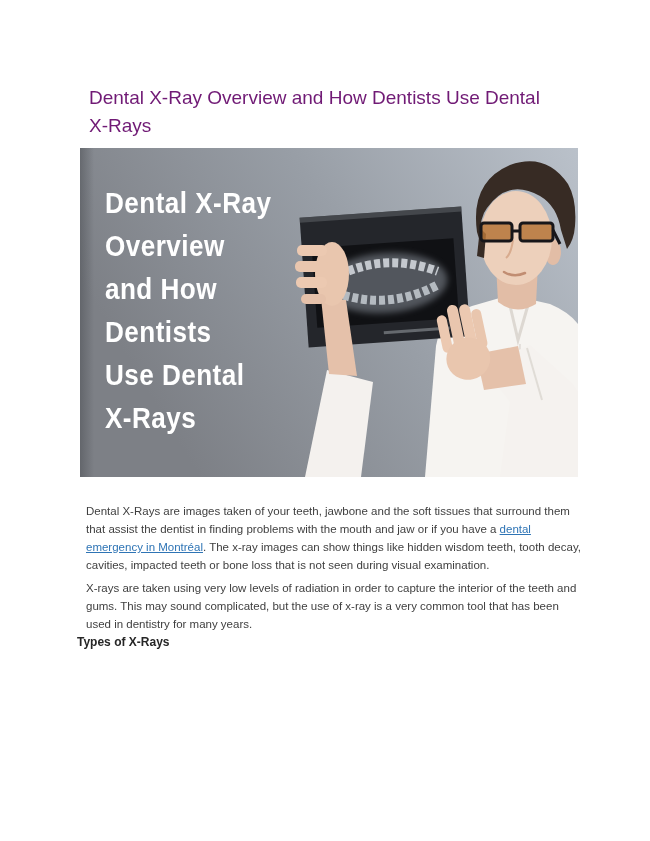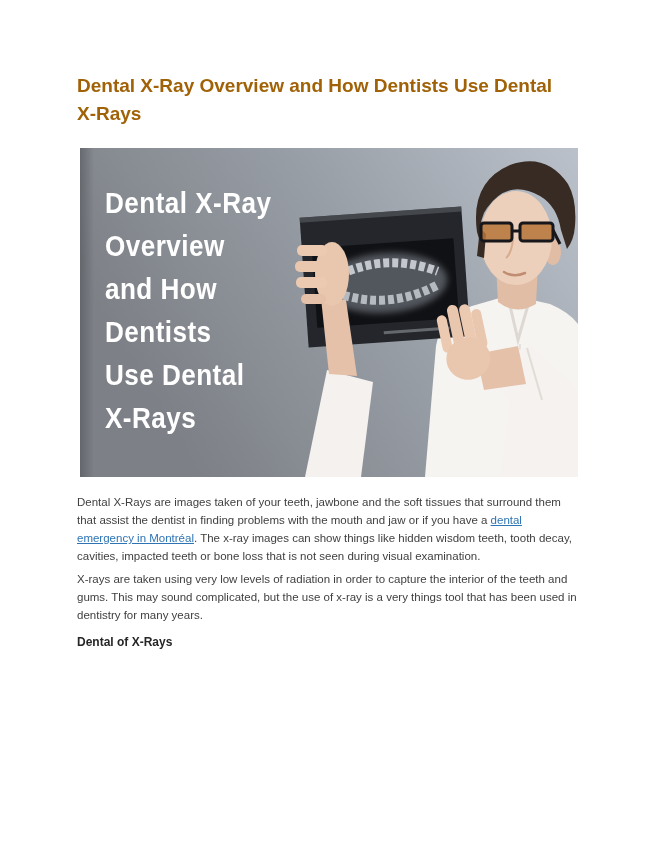--- a/index.html
+++ b/index.html
@@ -6,38 +6,38 @@
   body{
     width:650px;height:841px;background:#ffffff;
     font-family:"Liberation Sans","DejaVu Sans",sans-serif;
     -webkit-font-smoothing:antialiased;
   }
   .page{position:relative;width:650px;height:841px;background:#ffffff;overflow:hidden;}
 
   
   .doc-title{
     position:absolute;left:77px;top:72px;width:520px;
-    font-size:19px;line-height:28px;font-weight:bold;color:#a16207;margin:0;
+    font-size:19px;line-height:28px;font-weight:normal;color:#701a75;margin:12px;
   }
   .doc-title span{display:block;white-space:nowrap;}
 
   
   .hero{position:absolute;left:77px;top:145px;width:498px;height:329px;overflow:hidden;}
   .hero svg{position:absolute;left:0;top:0;display:block;}
   .hero-overlay{
     position:absolute;left:25px;top:34px;
     font-weight:bold;font-size:29px;line-height:43px;color:#ffffff;
     transform:scaleX(0.9);transform-origin:left top;letter-spacing:0.5px;
     white-space:nowrap;
   }
   .hero-overlay div{display:block;}
 
   
   .body-p{
-    position:absolute;left:77px;width:500px;margin:0;
+    position:absolute;left:77px;width:500px;margin:9px;
     font-size:11.5px;line-height:18px;color:#3f3f3f;
   }
   .p1{top:493px;}
   .p2{top:570px;}
   .p3{top:661px;}
   .section-h{
     position:absolute;left:77px;top:633px;width:500px;margin:0;
     font-size:12px;line-height:18px;font-weight:bold;color:#262626;
   }
   a.doclink{color:#2e74b5;text-decoration:underline;cursor:pointer;}
@@ -132,18 +132,18 @@
       <div>Overview</div>
       <div>and How</div>
       <div>Dentists</div>
       <div>Use Dental</div>
       <div>X-Rays</div>
     </div>
   </figure>
 
   <p class="body-p p1"><span>Dental X-Rays are images taken of your teeth, jawbone and the soft tissues that surround them that assist the dentist in finding problems with the mouth and jaw or if you have a </span><a href="#" class="doclink">dental emergency in Montréal</a><span>. The x-ray images can show things like hidden wisdom teeth, tooth decay, cavities, impacted teeth or bone loss that is not seen during visual examination.</span></p>
 
-  <p class="body-p p2">X-rays are taken using very low levels of radiation in order to capture the interior of the teeth and gums. This may sound complicated, but the use of x-ray is a very things tool that has been used in dentistry for many years.</p>
+  <p class="body-p p2">X-rays are taken using very low levels of radiation in order to capture the interior of the teeth and gums. This may sound complicated, but the use of x-ray is a very common tool that has been used in dentistry for many years.</p>
 
-  <h2 class="section-h">Dental of X-Rays</h2>
+  <h2 class="section-h">Types of X-Rays</h2>
 
 
 </div>
 
 </body></html>

